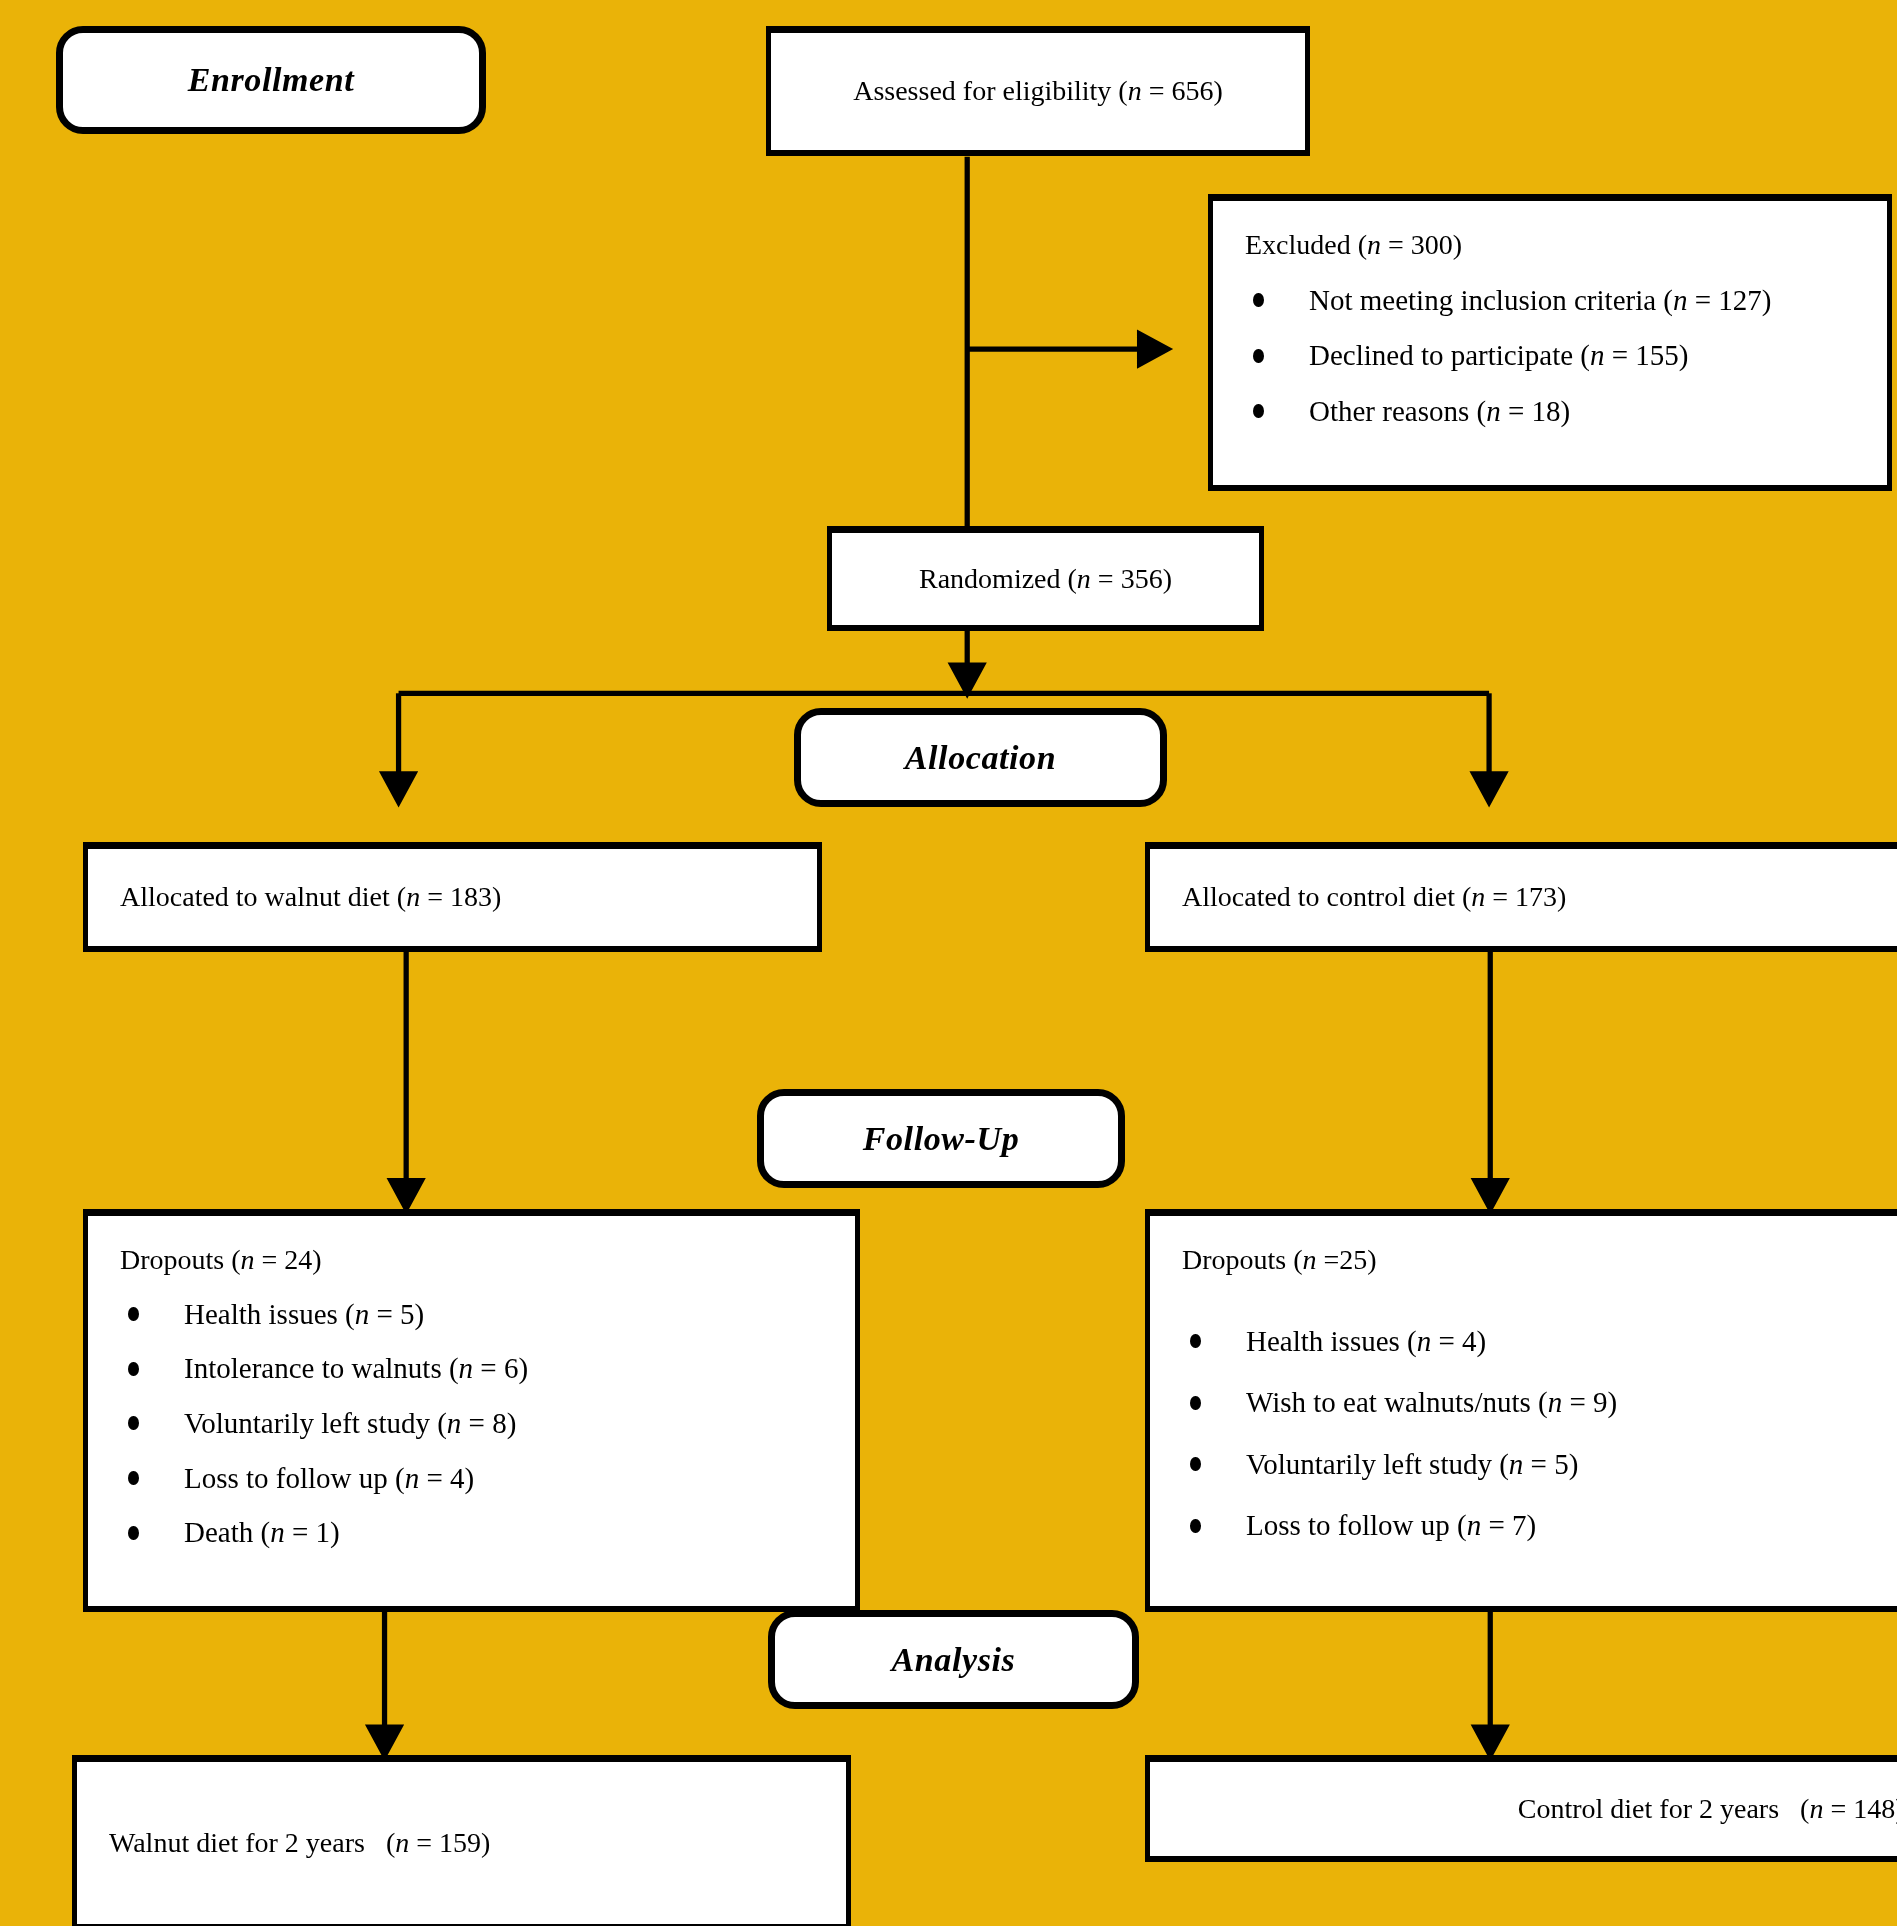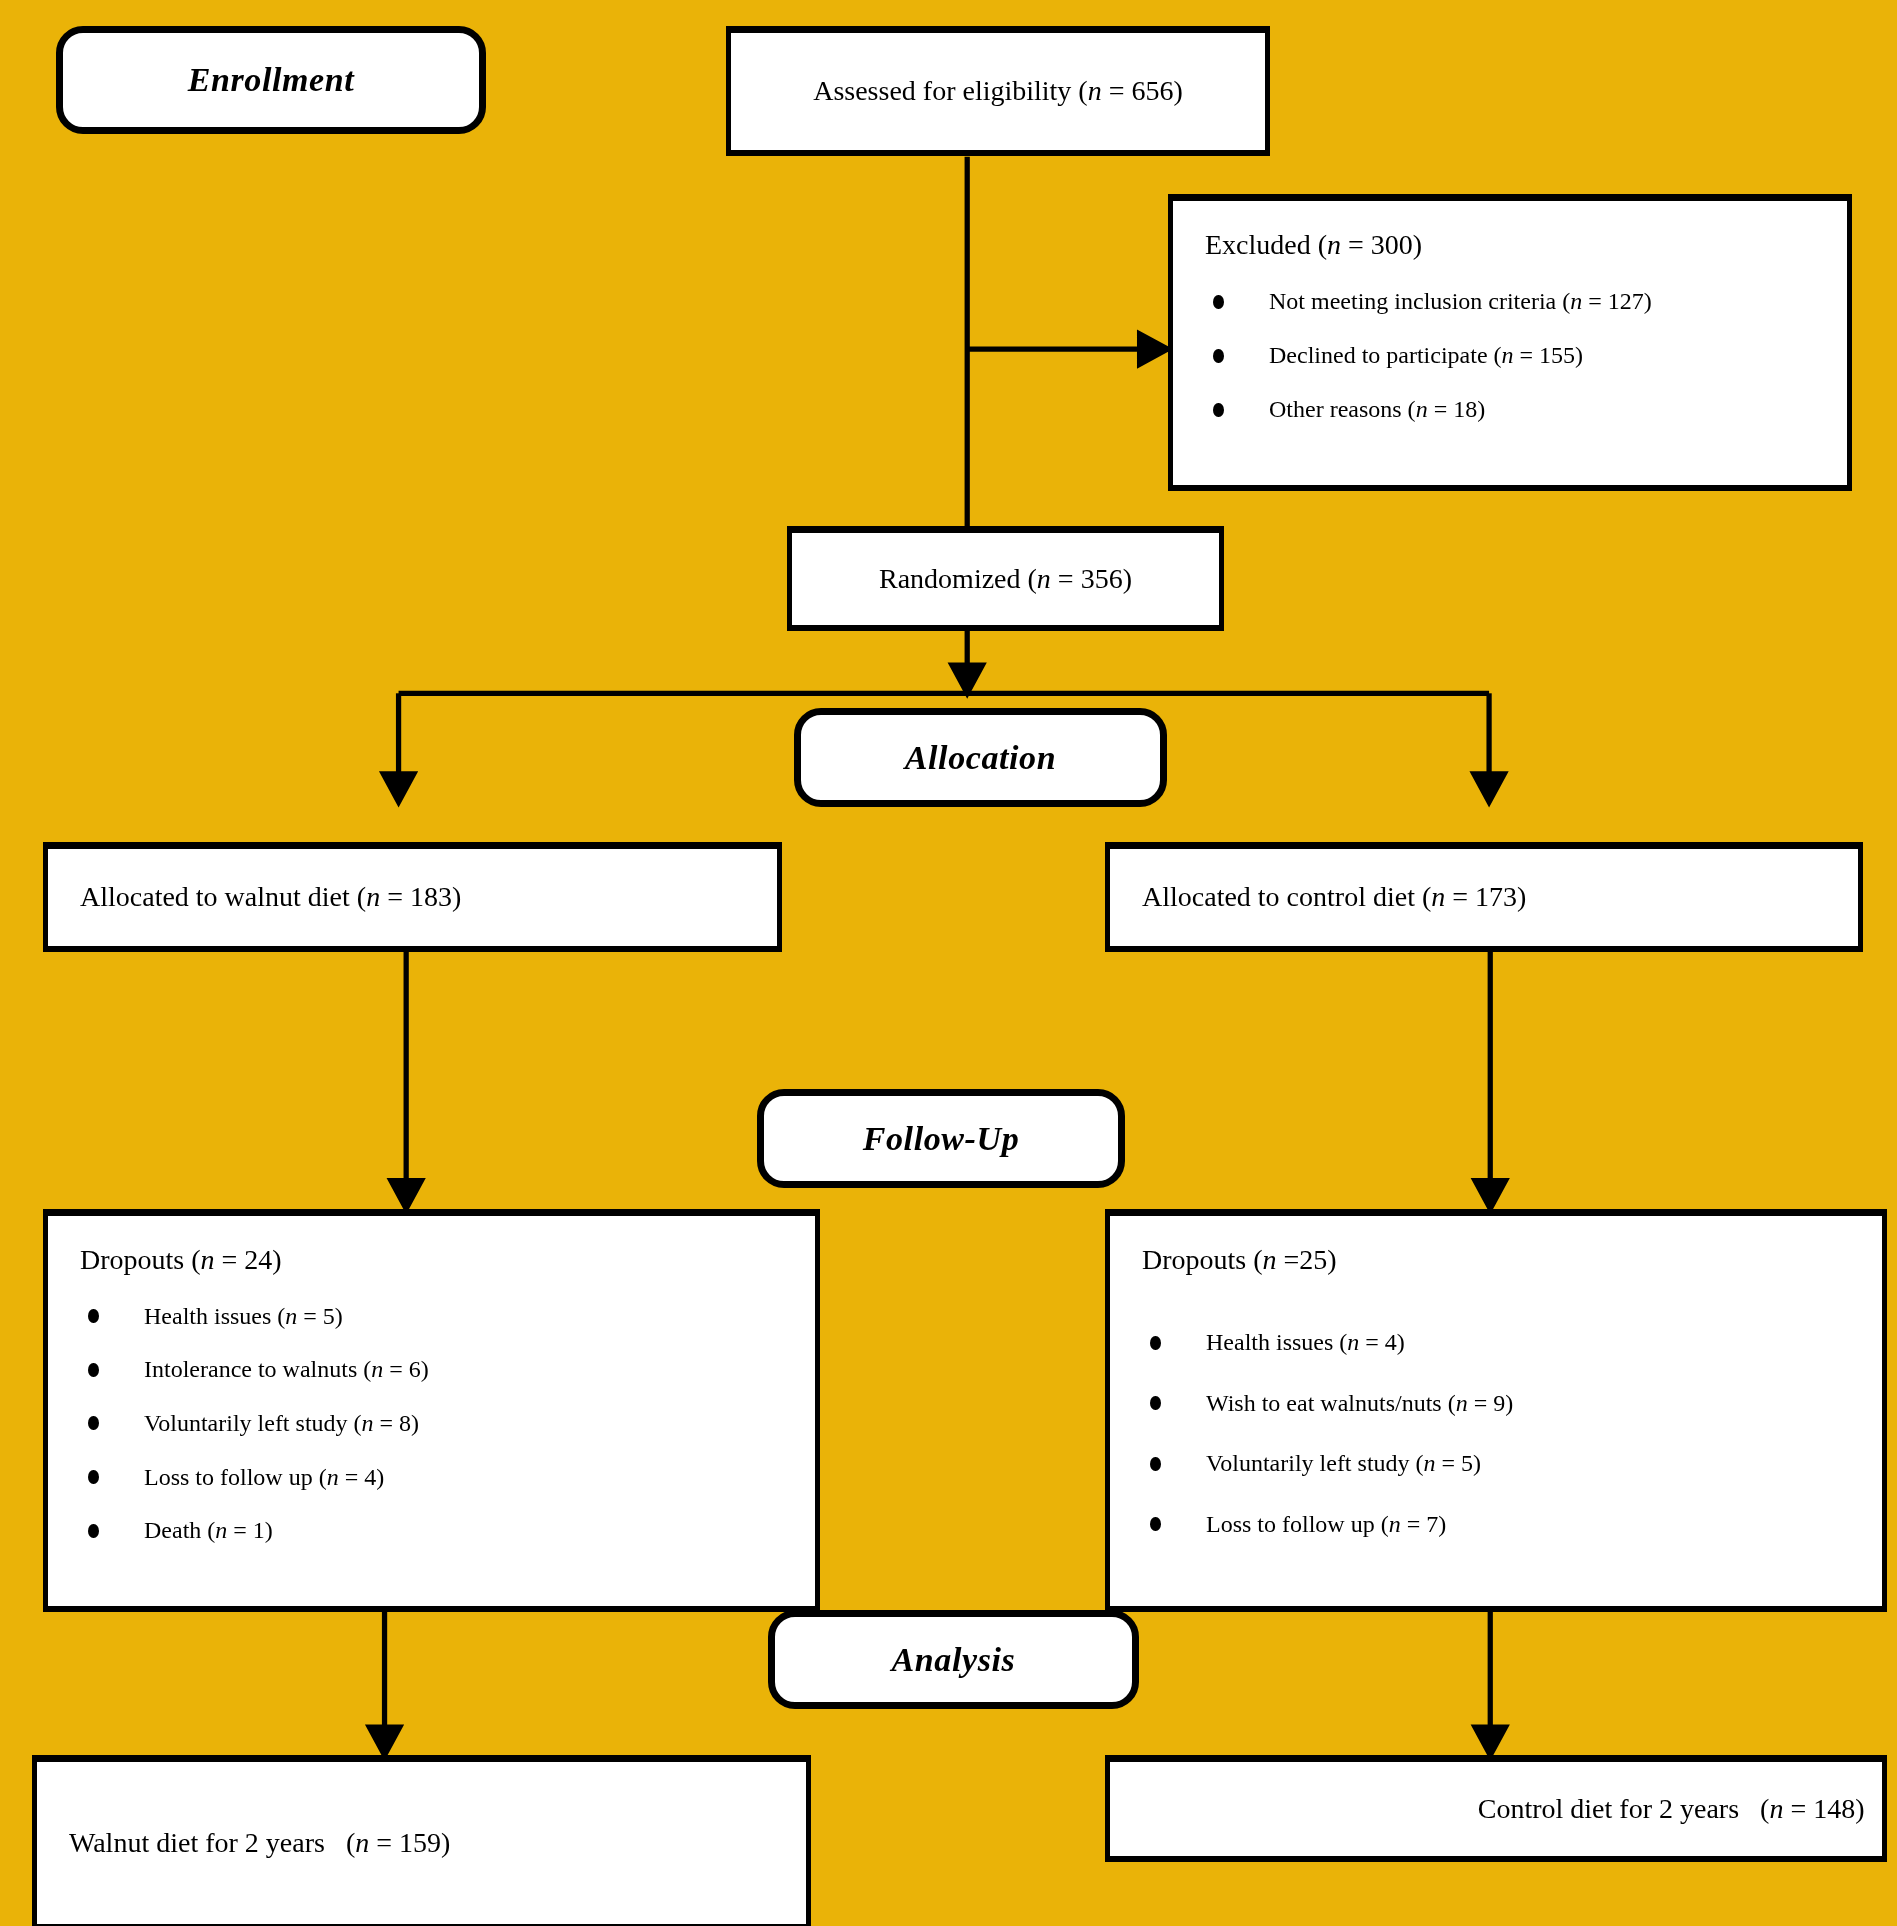--- a/index.html
+++ b/index.html
@@ -24,20 +24,21 @@
     background: #ffffff;
     z-index: 2;
     display: flex;
     flex-direction: column;
     justify-content: center;
   }
   .rect {
     border: 5.3px solid #000;
     border-top-width: 7.6px;
     border-bottom-width: 6.4px;
+    margin-left: 40px;
   }
   .round {
     border: 7.6px solid #000;
     border-radius: 27px;
     align-items: center;
     z-index: 3;
   }
   .stage {
     font-size: 34px;
     font-weight: bold;
@@ -54,21 +55,21 @@
   .listbox .title { font-size: 28px; }
   .listbox ul {
     list-style: none;
     margin: 0; padding: 0;
     flex: 1;
     display: flex;
     flex-direction: column;
     justify-content: space-evenly;
   }
   .listbox li {
-    font-size: 24px;
+    font-size: 29px;
     position: relative;
     padding-left: 64px;
   }
   .listbox li::before {
     content: "";
     position: absolute;
     left: 8.2px;
     top: 50%;
     margin-top: -7px;
     width: 10.5px;

